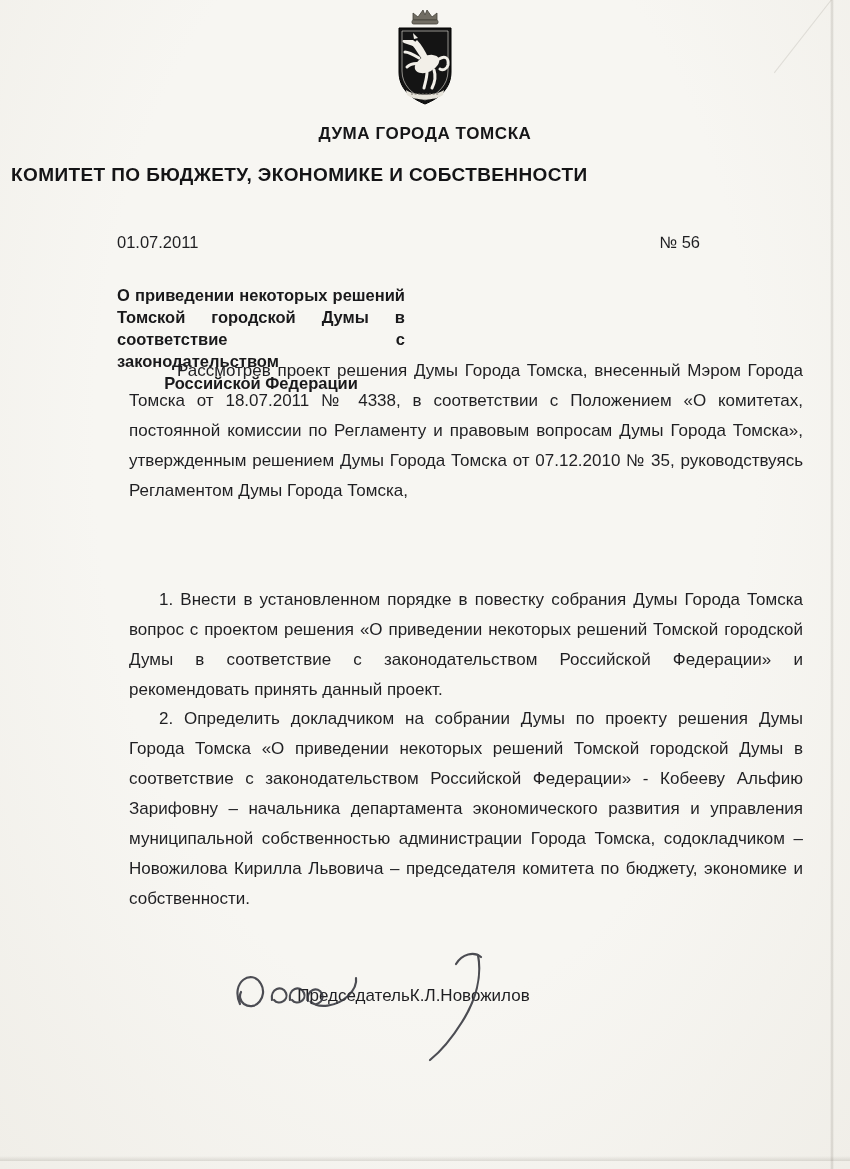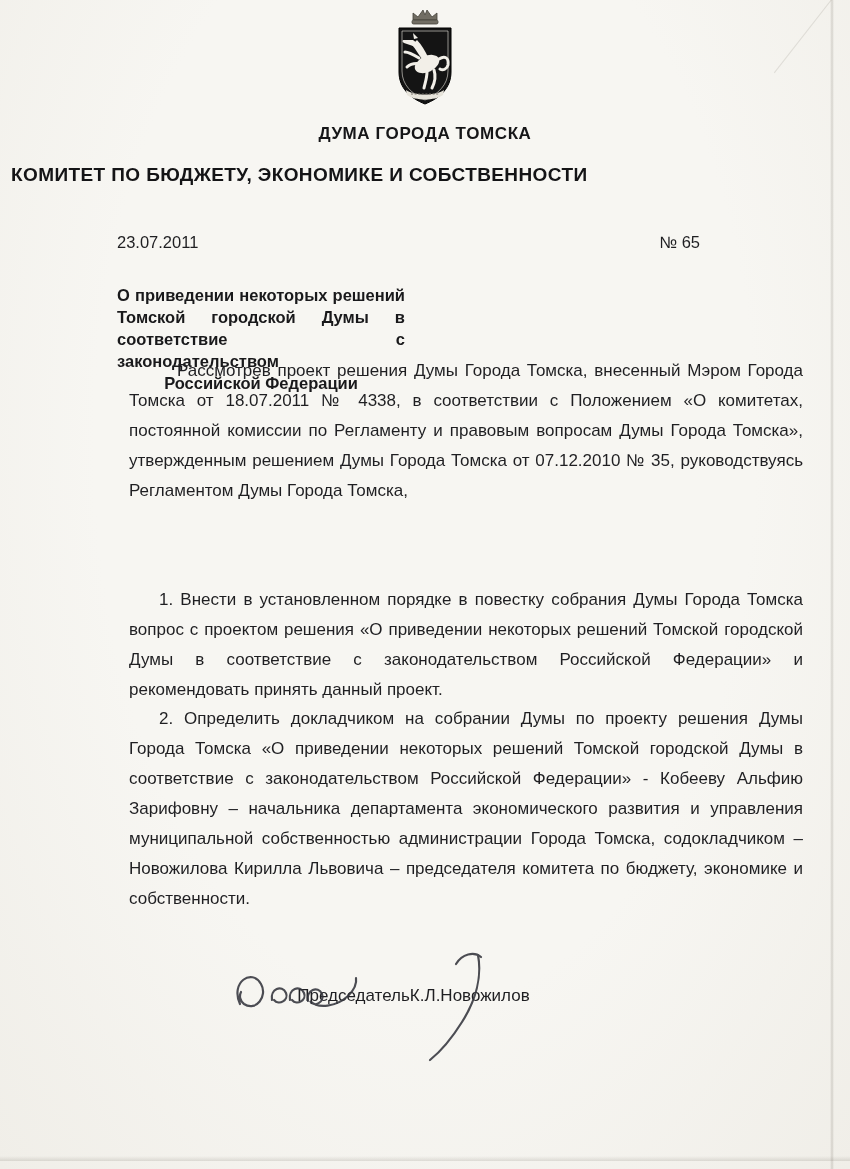--- a/index.html
+++ b/index.html
@@ -129,22 +129,22 @@
         <path d="M16,84 C24,90 46,90 54,84 L53,89 C45,95 25,95 17,89 Z" fill="#e7e4db"></path>
         <path d="M21,88 L49,88" stroke="#77736a" stroke-width="1" stroke-dasharray="2,1.6" fill="none"></path>
       </g>
     </svg>
   </div>
 
   <div class="org-name">ДУМА ГОРОДА ТОМСКА</div>
   <div class="committee-name">КОМИТЕТ ПО БЮДЖЕТУ, ЭКОНОМИКЕ И СОБСТВЕННОСТИ</div>
 
   <div class="meta-row">
-    <span>23.07.2011</span>
-    <span>№ 65</span>
+    <span>01.07.2011</span>
+    <span>№ 56</span>
   </div>
 
   <div class="subject">
     <div class="jline">О приведении некоторых решений</div>
     <div class="jline">Томской городской Думы в</div>
     <div class="jline">соответствие с законодательством</div>
     <div class="lline">Российской Федерации</div>
   </div>
 
   <div class="paragraph preamble">Рассмотрев проект решения Думы Города Томска, внесенный Мэром Города Томска от 18.07.2011 № 4338, в соответствии с Положением «О комитетах, постоянной комиссии по Регламенту и правовым вопросам Думы Города Томска», утвержденным решением Думы Города Томска от 07.12.2010 № 35, руководствуясь Регламентом Думы Города Томска,</div>

